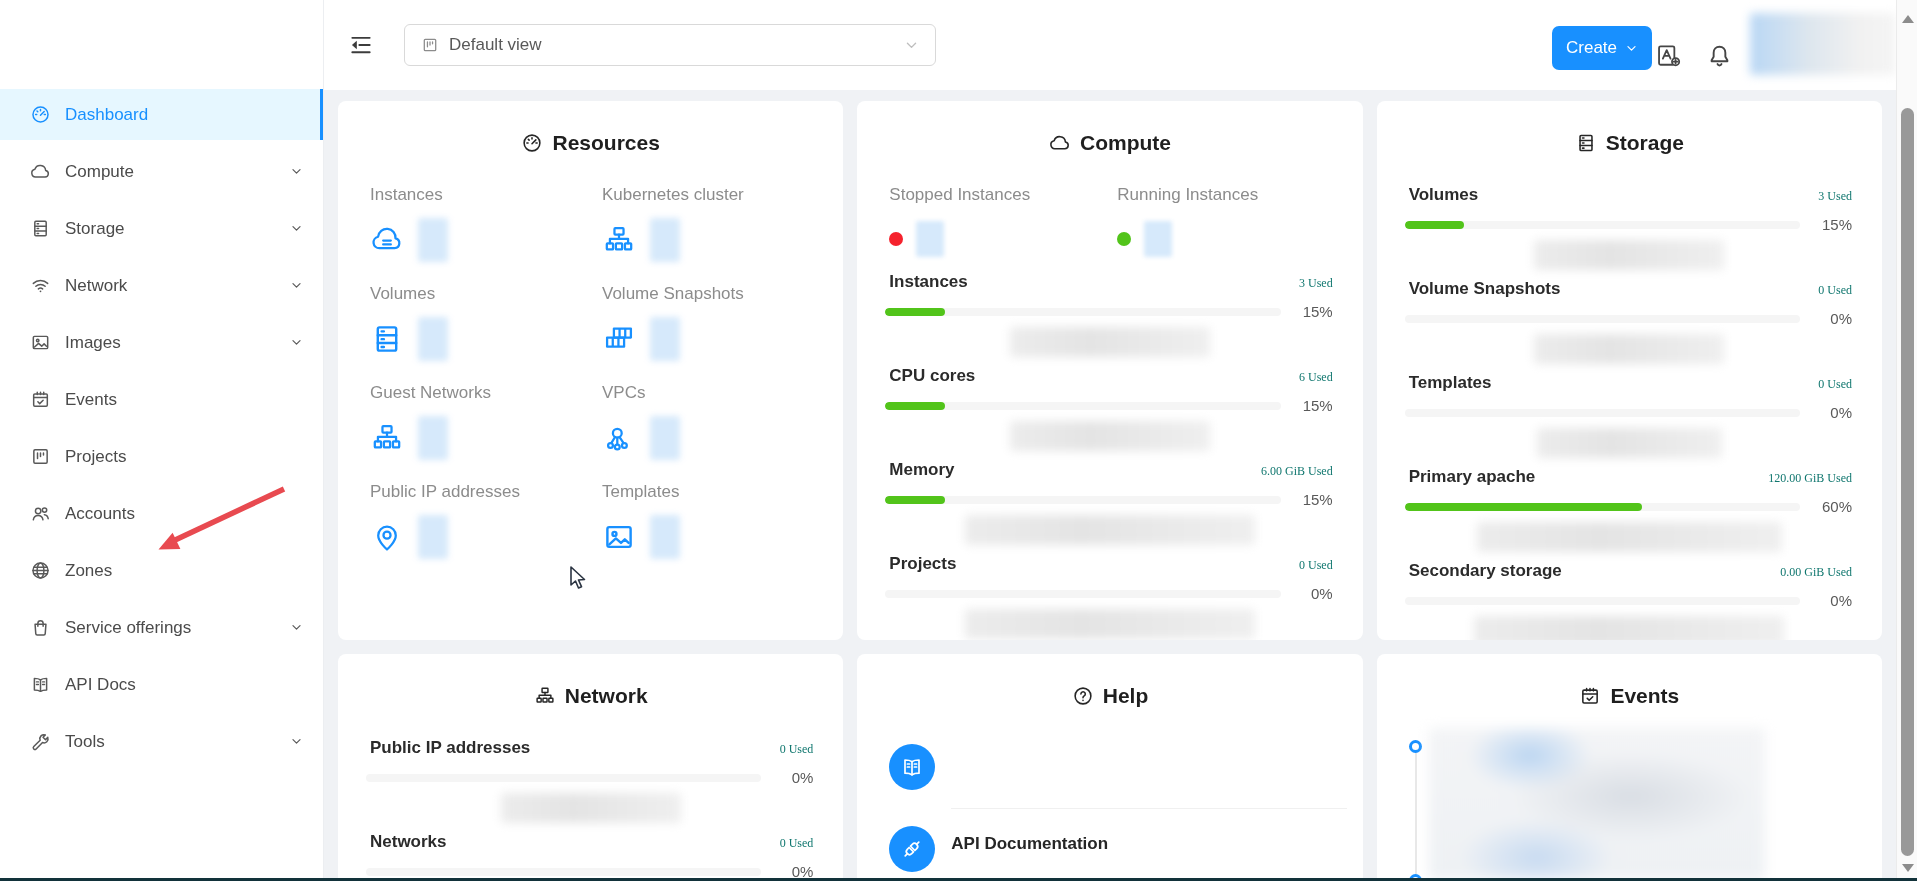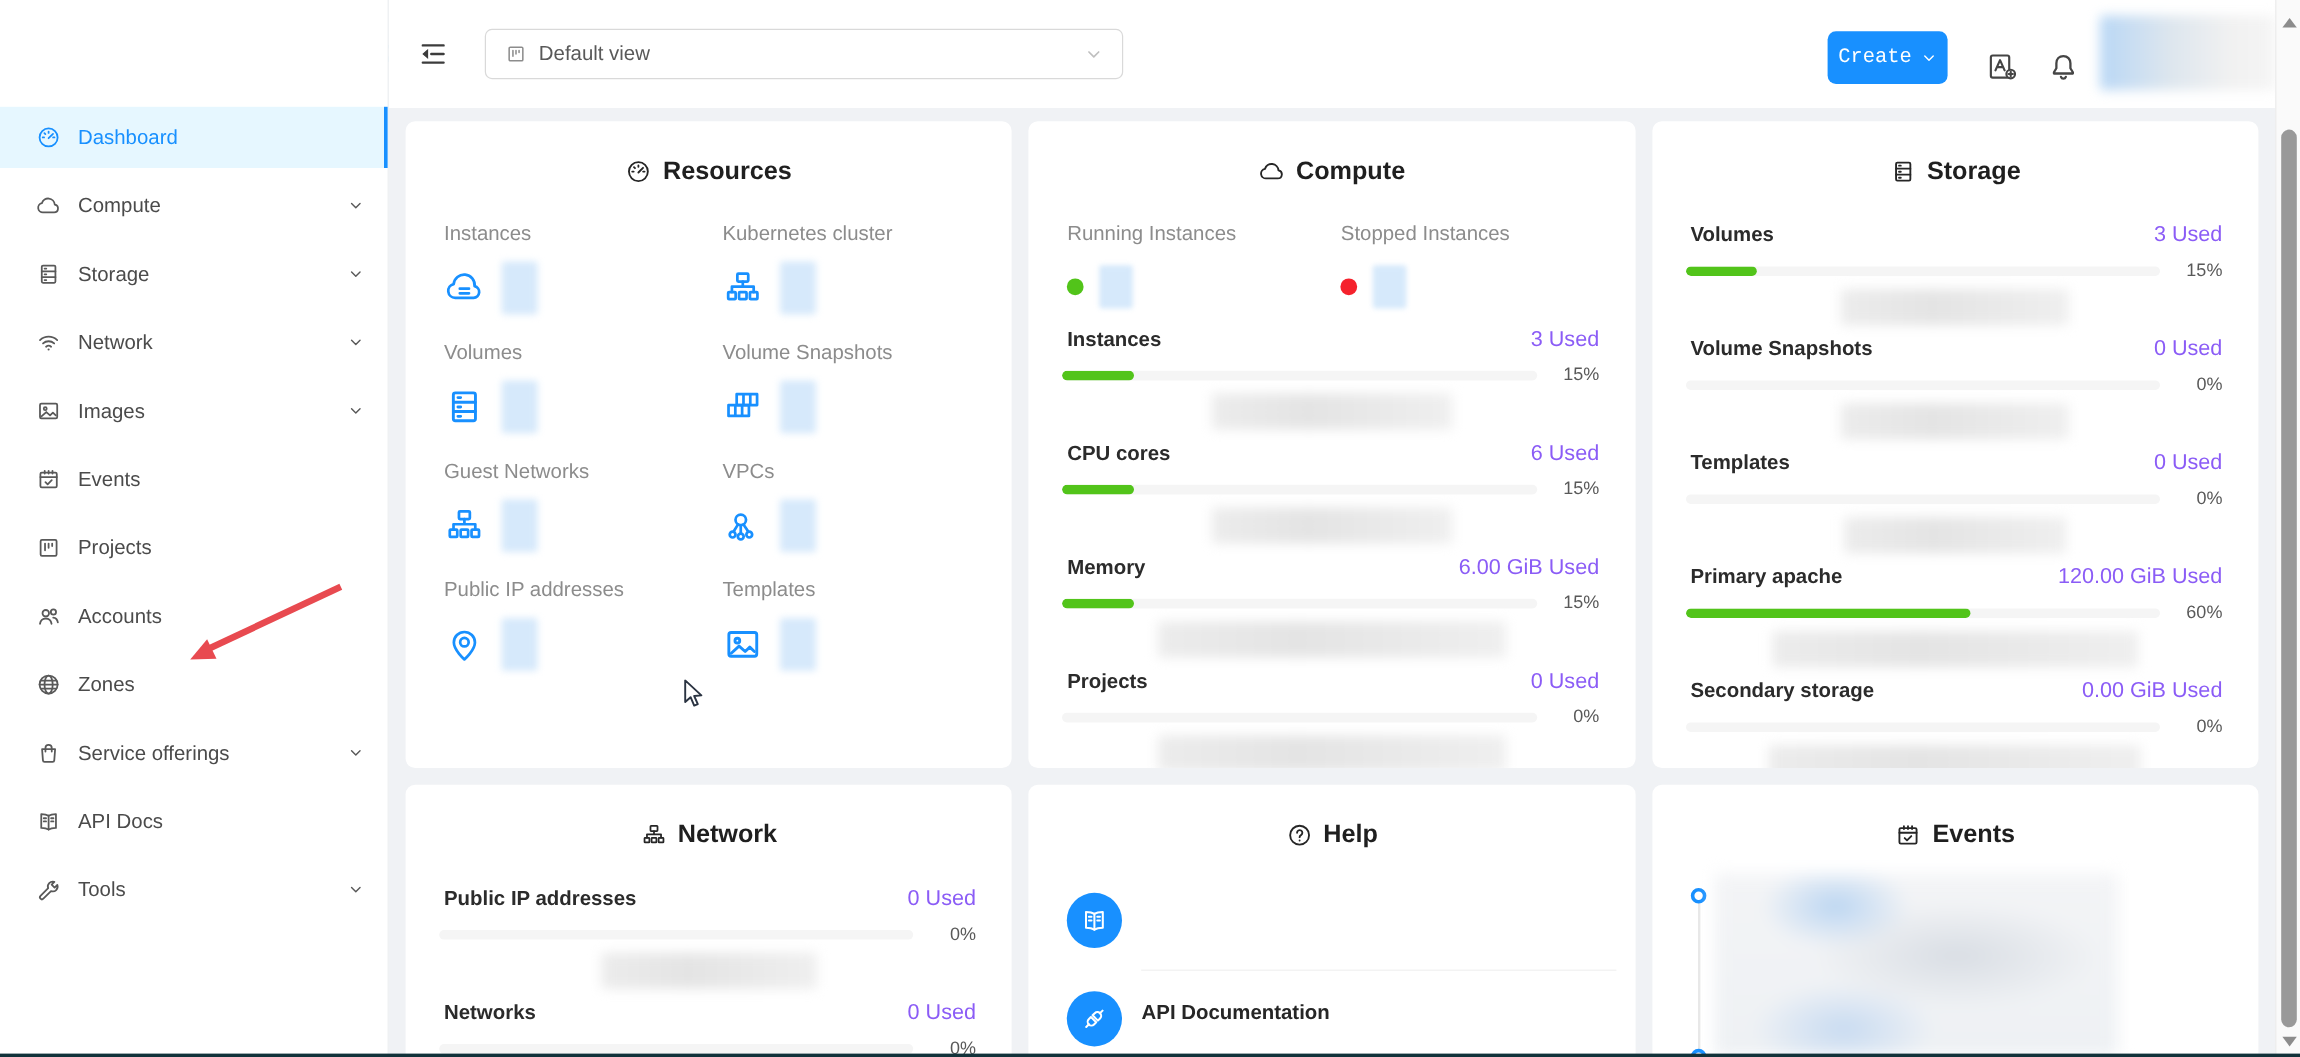--- a/index.html
+++ b/index.html
@@ -15,22 +15,22 @@
   .wm-tm{font-size:11px;color:#3baee3;vertical-align:top;}
   .wm-line{position:absolute;left:128px;top:58px;width:176px;height:1px;background:#a8bcc6;}
   .tagline{position:absolute;left:118px;top:62px;width:200px;text-align:center;
            font-size:12px;color:#95a4ab;letter-spacing:0.8px;}
   .fold-btn{position:absolute;left:24px;top:32px;width:26px;height:26px;color:#3c3c3c;cursor:pointer;}
   .view-select{position:absolute;left:80px;top:24px;width:532px;height:42px;border:1px solid #d9d9d9;
                border-radius:6px;background:#fff;display:flex;align-items:center;padding:0 16px;gap:10px;}
   .view-select .ic{width:18px;height:18px;color:#8c8c8c;flex:none;}
   .view-text{flex:1;font-size:17px;color:#595959;}
   .view-chev{width:15px;height:15px;color:#bfbfbf;flex:none;}
-  .create-btn{position:absolute;left:1199px;top:26px;width:100px;height:44px;background:#1890ff;border:none;
-              border-radius:7px;color:#fff;font-size:17px;font-family:Liberation Mono, monospace;display:flex;align-items:center;
+  .create-btn{position:absolute;left:1228px;top:26px;width:100px;height:44px;background:#1890ff;border:none;
+              border-radius:7px;color:#fff;font-size:17px;font-family:Liberation Sans, sans-serif;display:flex;align-items:center;
               justify-content:center;gap:8px;cursor:pointer;}
   .create-btn .ic{width:13px;height:13px;color:#fff;}
   .hdr-ic{position:absolute;top:42px;width:27px;height:27px;color:#454545;cursor:pointer;}
   .user-blur{position:absolute;left:1426px;top:13px;width:146px;height:62px;border-radius:3px;
              background:linear-gradient(90deg,#b9d7f5 0%,#dde6ee 40%,#f1f1f1 75%,#f5f5f5 100%);
              filter:blur(5px);}
 
   
   .sidebar{position:absolute;left:0;top:0;width:324px;height:881px;background:#fff;border-right:1px solid #eceef1;}
   .menu{position:absolute;top:89px;left:0;right:0;}
@@ -64,21 +64,21 @@
   .status-row{display:flex;align-items:center;gap:13px;height:38px;}
   .dot{width:14px;height:14px;border-radius:50%;flex:none;}
   .dot-green{background:#52c41a;} .dot-red{background:#f5222d;}
   .redact-blue.sm{width:28px;height:36px;filter:blur(2px);}
 
   
   .metric{margin-bottom:9px;}
   .m-head{display:flex;justify-content:space-between;align-items:baseline;
           padding:0 30px 0 32px;margin-bottom:11px;}
   .m-label{font-size:17px;font-weight:bold;color:#2b2b2b;}
-  .m-used{font-size:18px;color:#8b5cf6;}
+  .m-used{font-size:12px;color:#0f766e;font-family:Liberation Serif, serif;}
   .m-bar{display:flex;align-items:center;gap:12px;padding:0 30px 0 28px;}
   .track{flex:1;height:8px;background:#f5f5f5;border-radius:4px;overflow:hidden;}
   .fill{height:100%;background:#52c41a;border-radius:4px;width:0;}
   .m-pct{font-size:15px;color:#595959;width:40px;text-align:right;flex:none;}
   .redact-gray{height:30px;background:linear-gradient(90deg,#ececec,#e4e4e4 40%,#efefef);
                border-radius:2px;filter:blur(5px);margin:7px auto 8px;}
 
   
   .help-item{display:flex;padding:0 32px;gap:16px;margin-top:36px;}
   .help-item.second{margin-top:17px;}
@@ -515,30 +515,30 @@
 
     <div class="card">
       <div class="card-title">
         <svg class="ic">
             <use href="#sym-cloud"></use>
           </svg>
         <span>Compute</span>
       </div>
       <div class="status-grid">
         <div>
+          <div class="status-label">Stopped Instances</div>
+          <div class="status-row">
+              <span class="dot dot-red"></span>
+              <div class="redact-blue sm"></div>
+            </div>
+        </div>
+        <div>
           <div class="status-label">Running Instances</div>
           <div class="status-row">
               <span class="dot dot-green"></span>
-              <div class="redact-blue sm"></div>
-            </div>
-        </div>
-        <div>
-          <div class="status-label">Stopped Instances</div>
-          <div class="status-row">
-              <span class="dot dot-red"></span>
               <div class="redact-blue sm"></div>
             </div>
         </div>
       </div>
 
       <div class="metric">
         <div class="m-head">
             <span class="m-label">Instances</span>
             <span class="m-used">3 Used</span>
           </div>

